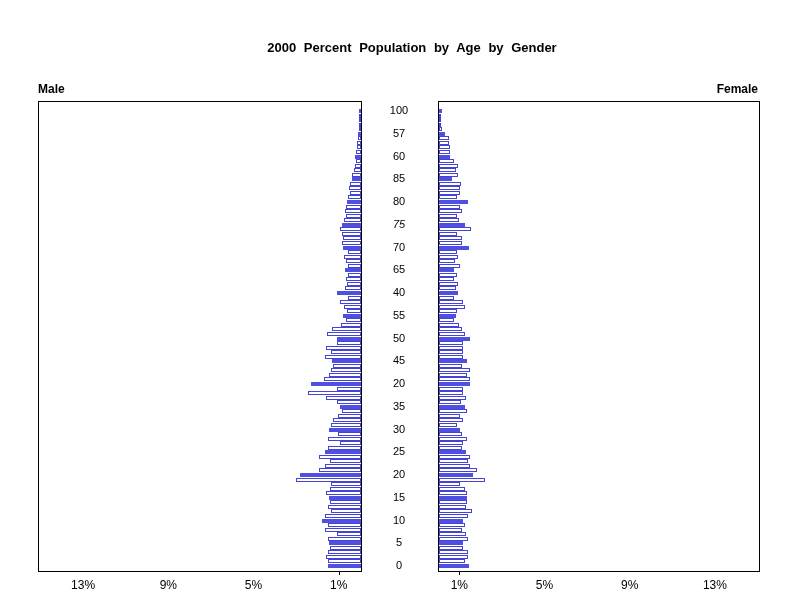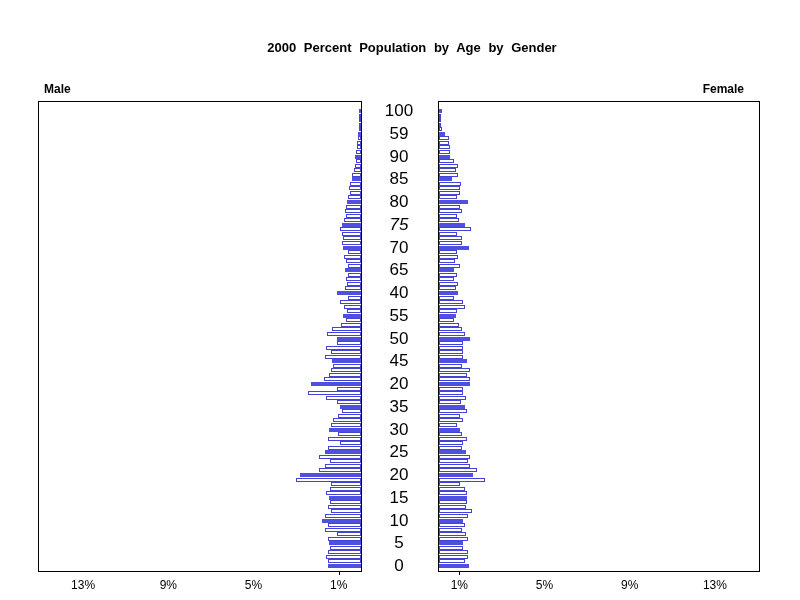--- a/index.html
+++ b/index.html
@@ -7,39 +7,39 @@
     position:relative;width:800px;height:600px;background:#ffffff;
     font-family:"Liberation Sans",sans-serif;overflow:hidden;
   }
   .title-block{
     position:absolute;left:12px;top:40px;width:800px;text-align:center;
     font-weight:bold;font-size:13px;color:#000;line-height:15px;word-spacing:4px;
   }
   .gender-label{
     position:absolute;top:82px;font-weight:bold;font-size:12px;color:#000;
   }
-  .gender-label.male{left:44px;}
-  .gender-label.female{right:56px;text-align:center;}
+  .gender-label.male{left:38px;}
+  .gender-label.female{right:42px;text-align:center;}
   .panel{
     position:absolute;top:101px;height:469px;border:1px solid #000;
     box-sizing:content-box;background:#fff;
   }
   .panel.male{left:38px;width:322px;}
   .panel.female{left:438px;width:320px;}
   .bar{
     position:absolute;height:4px;box-sizing:border-box;
     border:1px solid #4343d8;background:#ffffff;
   }
   .bar.hl{background:#4f4fe0;border-color:#4f4fe0;}
   .panel.male .bar{right:0;}
   .panel.female .bar{left:0;}
   .age-axis{position:absolute;left:362px;top:101px;width:74px;height:469px;}
   .age-tick{
     position:absolute;left:0;width:74px;text-align:center;
-    font-size:17px;color:#000;line-height:11px;
+    font-size:11px;color:#000;line-height:11px;
   }
   .x-tick-label{
     position:absolute;top:578px;width:44px;margin-left:-22px;text-align:center;
     font-size:12px;color:#000;
   }
   .x-tick-mark{
     position:absolute;top:571px;width:1px;height:4px;background:#000;
   }
 </style>
 </head>
@@ -273,22 +273,22 @@
       <div class="age-tick" style="top: 277px;">20</div>
       <div class="age-tick" style="top: 254.25px;">45</div>
       <div class="age-tick" style="top: 231.5px;">50</div>
       <div class="age-tick" style="top: 208.75px;">55</div>
       <div class="age-tick" style="top: 186px;">40</div>
       <div class="age-tick" style="top: 163.25px;">65</div>
       <div class="age-tick" style="top: 140.5px;">70</div>
       <div class="age-tick" style="top: 117.75px; font-style: italic;">75</div>
       <div class="age-tick" style="top: 95px;">80</div>
       <div class="age-tick" style="top: 72.25px;">85</div>
-      <div class="age-tick" style="top: 49.5px;">90</div>
-      <div class="age-tick" style="top: 26.75px;">59</div>
+      <div class="age-tick" style="top: 49.5px;">60</div>
+      <div class="age-tick" style="top: 26.75px;">57</div>
       <div class="age-tick" style="top: 4px;">100</div>
     </div>
 
   <div id="x-axis-labels">
       <div class="x-tick-label" style="left: 338.7px;">1%</div>
       <div class="x-tick-mark" style="left: 338.7px;"></div>
       <div class="x-tick-label" style="left: 459.3px;">1%</div>
       <div class="x-tick-mark" style="left: 459.3px;"></div>
       <div class="x-tick-label" style="left: 253.5px;">5%</div>
       <div class="x-tick-label" style="left: 544.5px;">5%</div>

